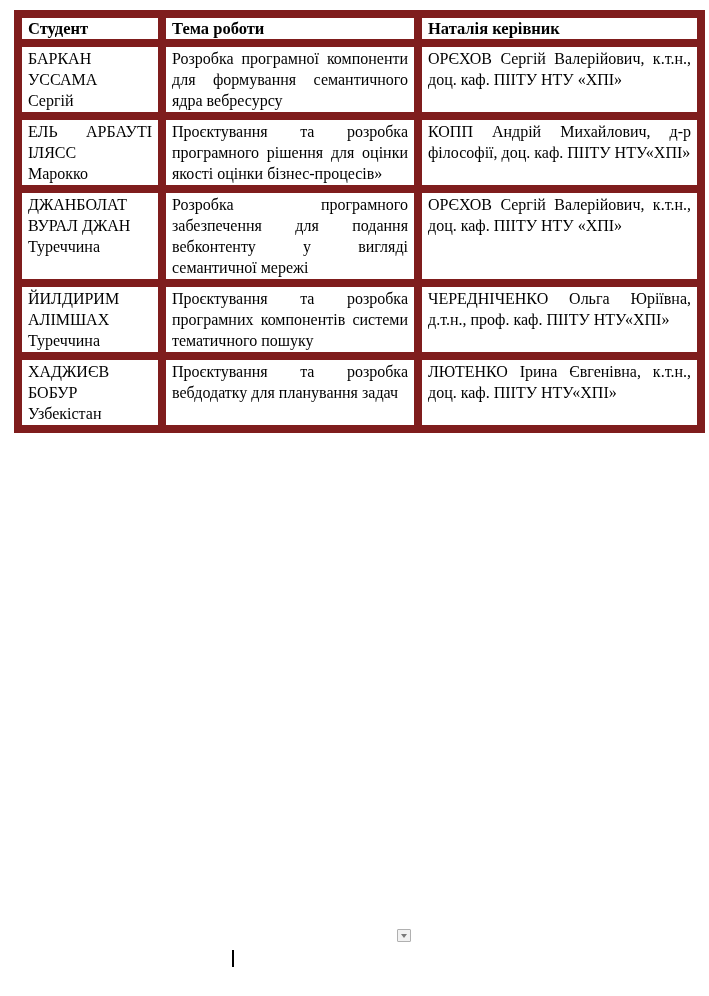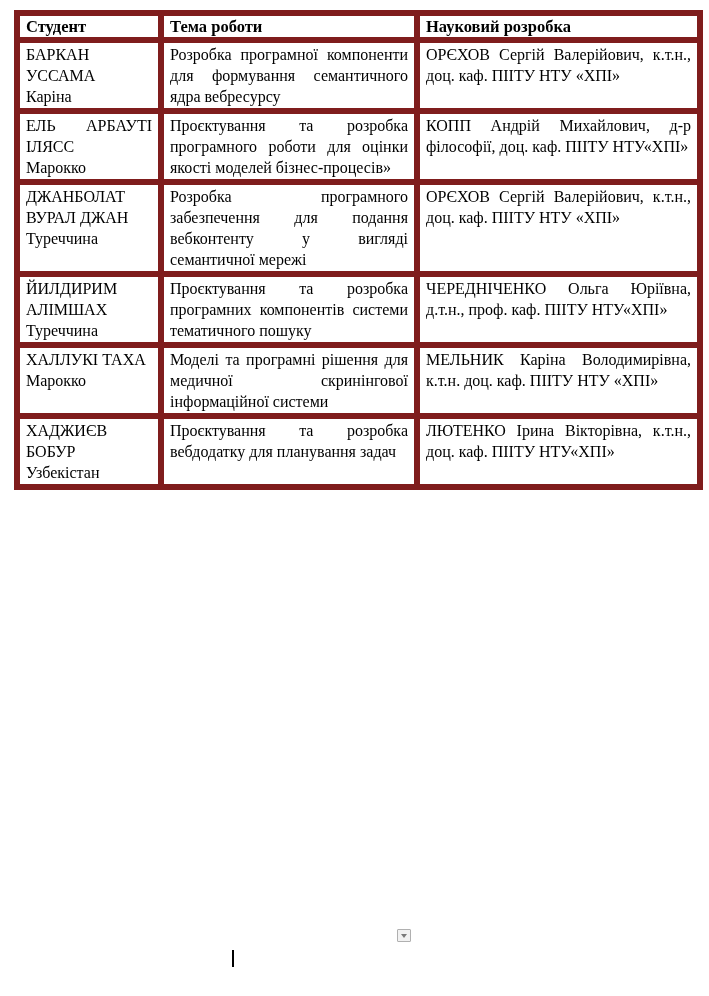--- a/index.html
+++ b/index.html
@@ -18,21 +18,21 @@
     left: 14px;
     top: 10px;
     width: 683px;
     border-collapse: collapse;
     table-layout: fixed;
   }
   col.c-student    { width: 144px; }
   col.c-topic      { width: 256px; }
   col.c-supervisor { width: 283px; }
   .doc-table th, .doc-table td {
-    border: 6px solid #7f1d1d;
+    border: 8px solid #7f1d1d;
     vertical-align: top;
     padding: 1px 6px 1px 6px;
     font-size: 16px;
     line-height: 21px;
     white-space: pre-line;
     text-align: justify;
     overflow: hidden;
     margin-left: 40px;
   }
   .doc-table th {
@@ -82,59 +82,53 @@
 <table class="doc-table">
   <colgroup>
     <col class="c-student">
     <col class="c-topic">
     <col class="c-supervisor">
   </colgroup>
   <thead>
     <tr>
       <th>Студент</th>
       <th>Тема роботи</th>
-      <th>Науковий розробка</th>
+      <th>Наталія керівник</th>
     </tr>
   </thead>
   <tbody>
     <tr>
       <td>БАРКАН УССАМА
-Каріна</td>
+Сергій</td>
       <td>Розробка програмної компоненти для формування семантичного ядра вебресурсу</td>
       <td>ОРЄХОВ Сергій Валерійович, к.т.н., доц. каф. ПІІТУ НТУ «ХПІ»</td>
     </tr>
     <tr>
       <td>ЕЛЬ АРБАУТІ ІЛЯСС
 Марокко</td>
-      <td>Проєктування та розробка програмного роботи для оцінки якості моделей бізнес-процесів»</td>
+      <td>Проєктування та розробка програмного рішення для оцінки якості оцінки бізнес-процесів»</td>
       <td>КОПП Андрій Михайлович, д-р філософії, доц. каф. ПІІТУ НТУ«ХПІ»</td>
     </tr>
     <tr>
       <td>ДЖАНБОЛАТ ВУРАЛ ДЖАН
 Туреччина</td>
       <td>Розробка програмного забезпечення для подання вебконтенту у вигляді семантичної мережі</td>
       <td>ОРЄХОВ Сергій Валерійович, к.т.н., доц. каф. ПІІТУ НТУ «ХПІ»</td>
     </tr>
     <tr>
       <td>ЙИЛДИРИМ АЛІМШАХ
 Туреччина</td>
       <td>Проєктування та розробка програмних компонентів системи тематичного пошуку</td>
       <td>ЧЕРЕДНІЧЕНКО Ольга Юріївна, д.т.н., проф. каф. ПІІТУ НТУ«ХПІ»</td>
     </tr>
     <tr>
-      <td>ХАЛЛУКІ ТАХА
-Марокко</td>
-      <td>Моделі та програмні рішення для медичної скринінгової інформаційної системи</td>
-      <td>МЕЛЬНИК Каріна Володимирівна, к.т.н. доц. каф. ПІІТУ НТУ «ХПІ»</td>
-    </tr>
-    <tr>
       <td>ХАДЖИЄВ БОБУР
 Узбекістан</td>
       <td>Проєктування та розробка вебдодатку для планування задач</td>
-      <td>ЛЮТЕНКО Ірина Вікторівна, к.т.н., доц. каф. ПІІТУ НТУ«ХПІ»</td>
+      <td>ЛЮТЕНКО Ірина Євгенівна, к.т.н., доц. каф. ПІІТУ НТУ«ХПІ»</td>
     </tr>
   </tbody>
 </table>
 
 <div class="ac-marker">
   <span class="arrow"></span>
 </div>
 
 <div class="caret"></div>
 

